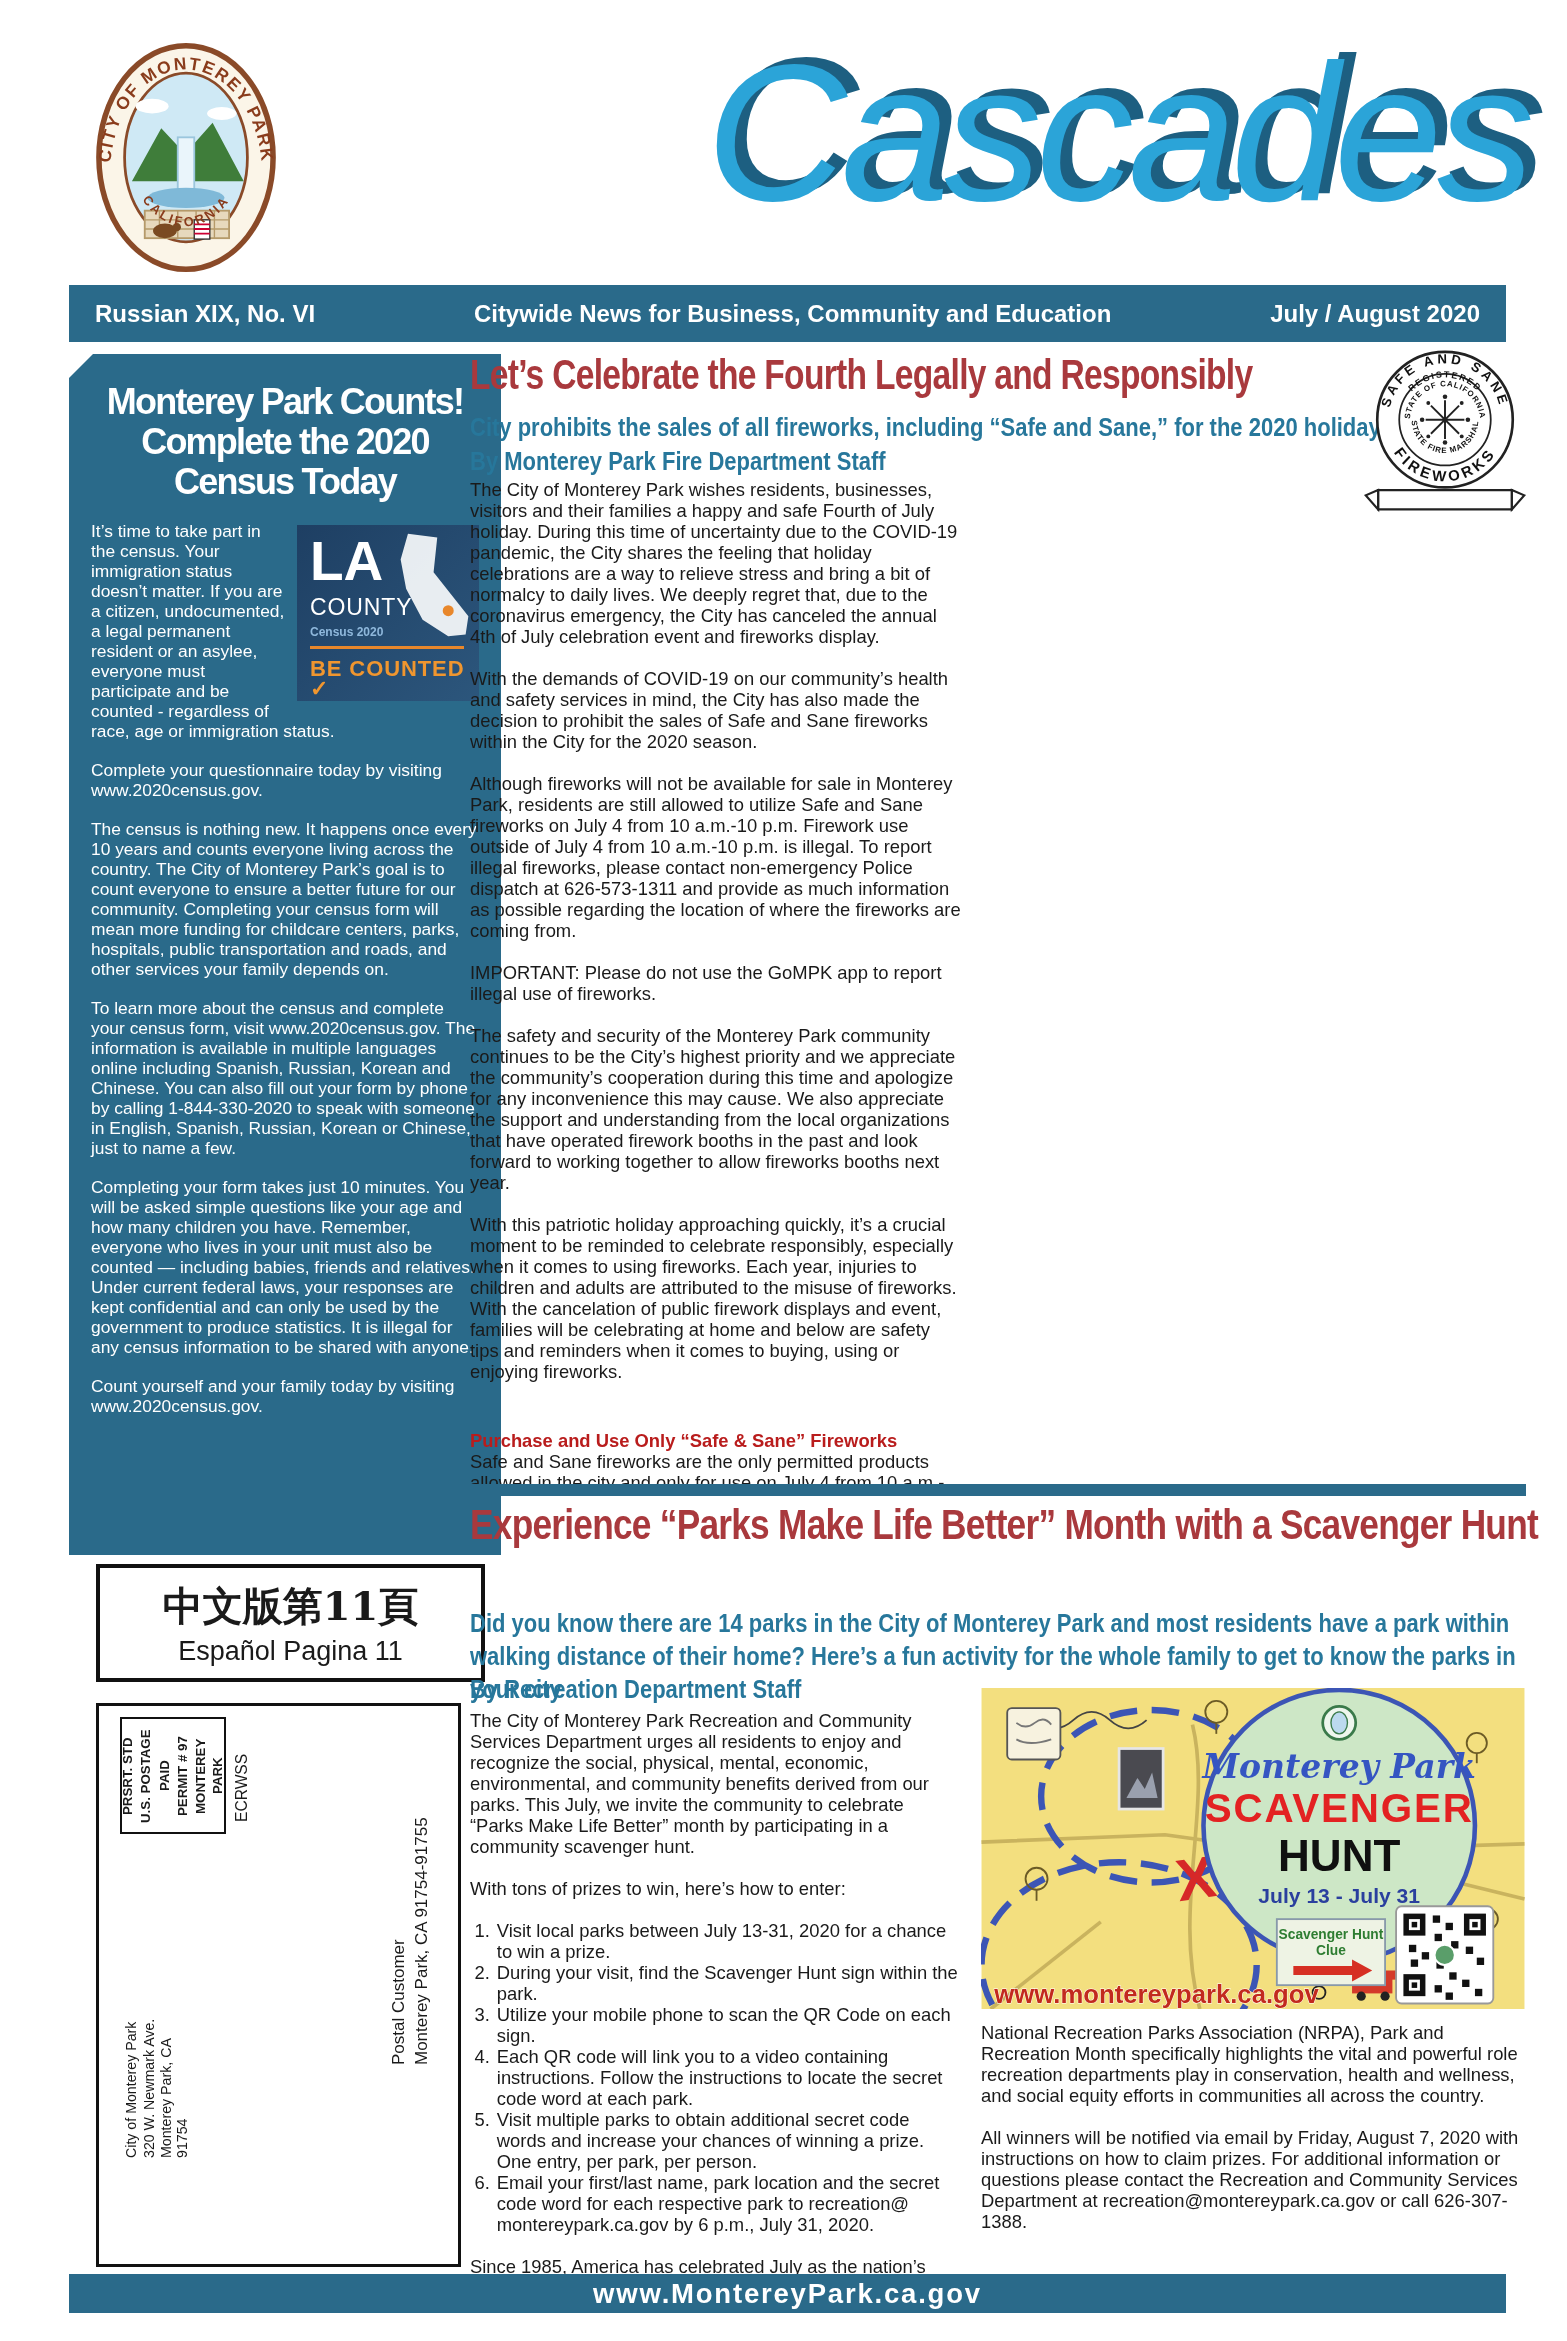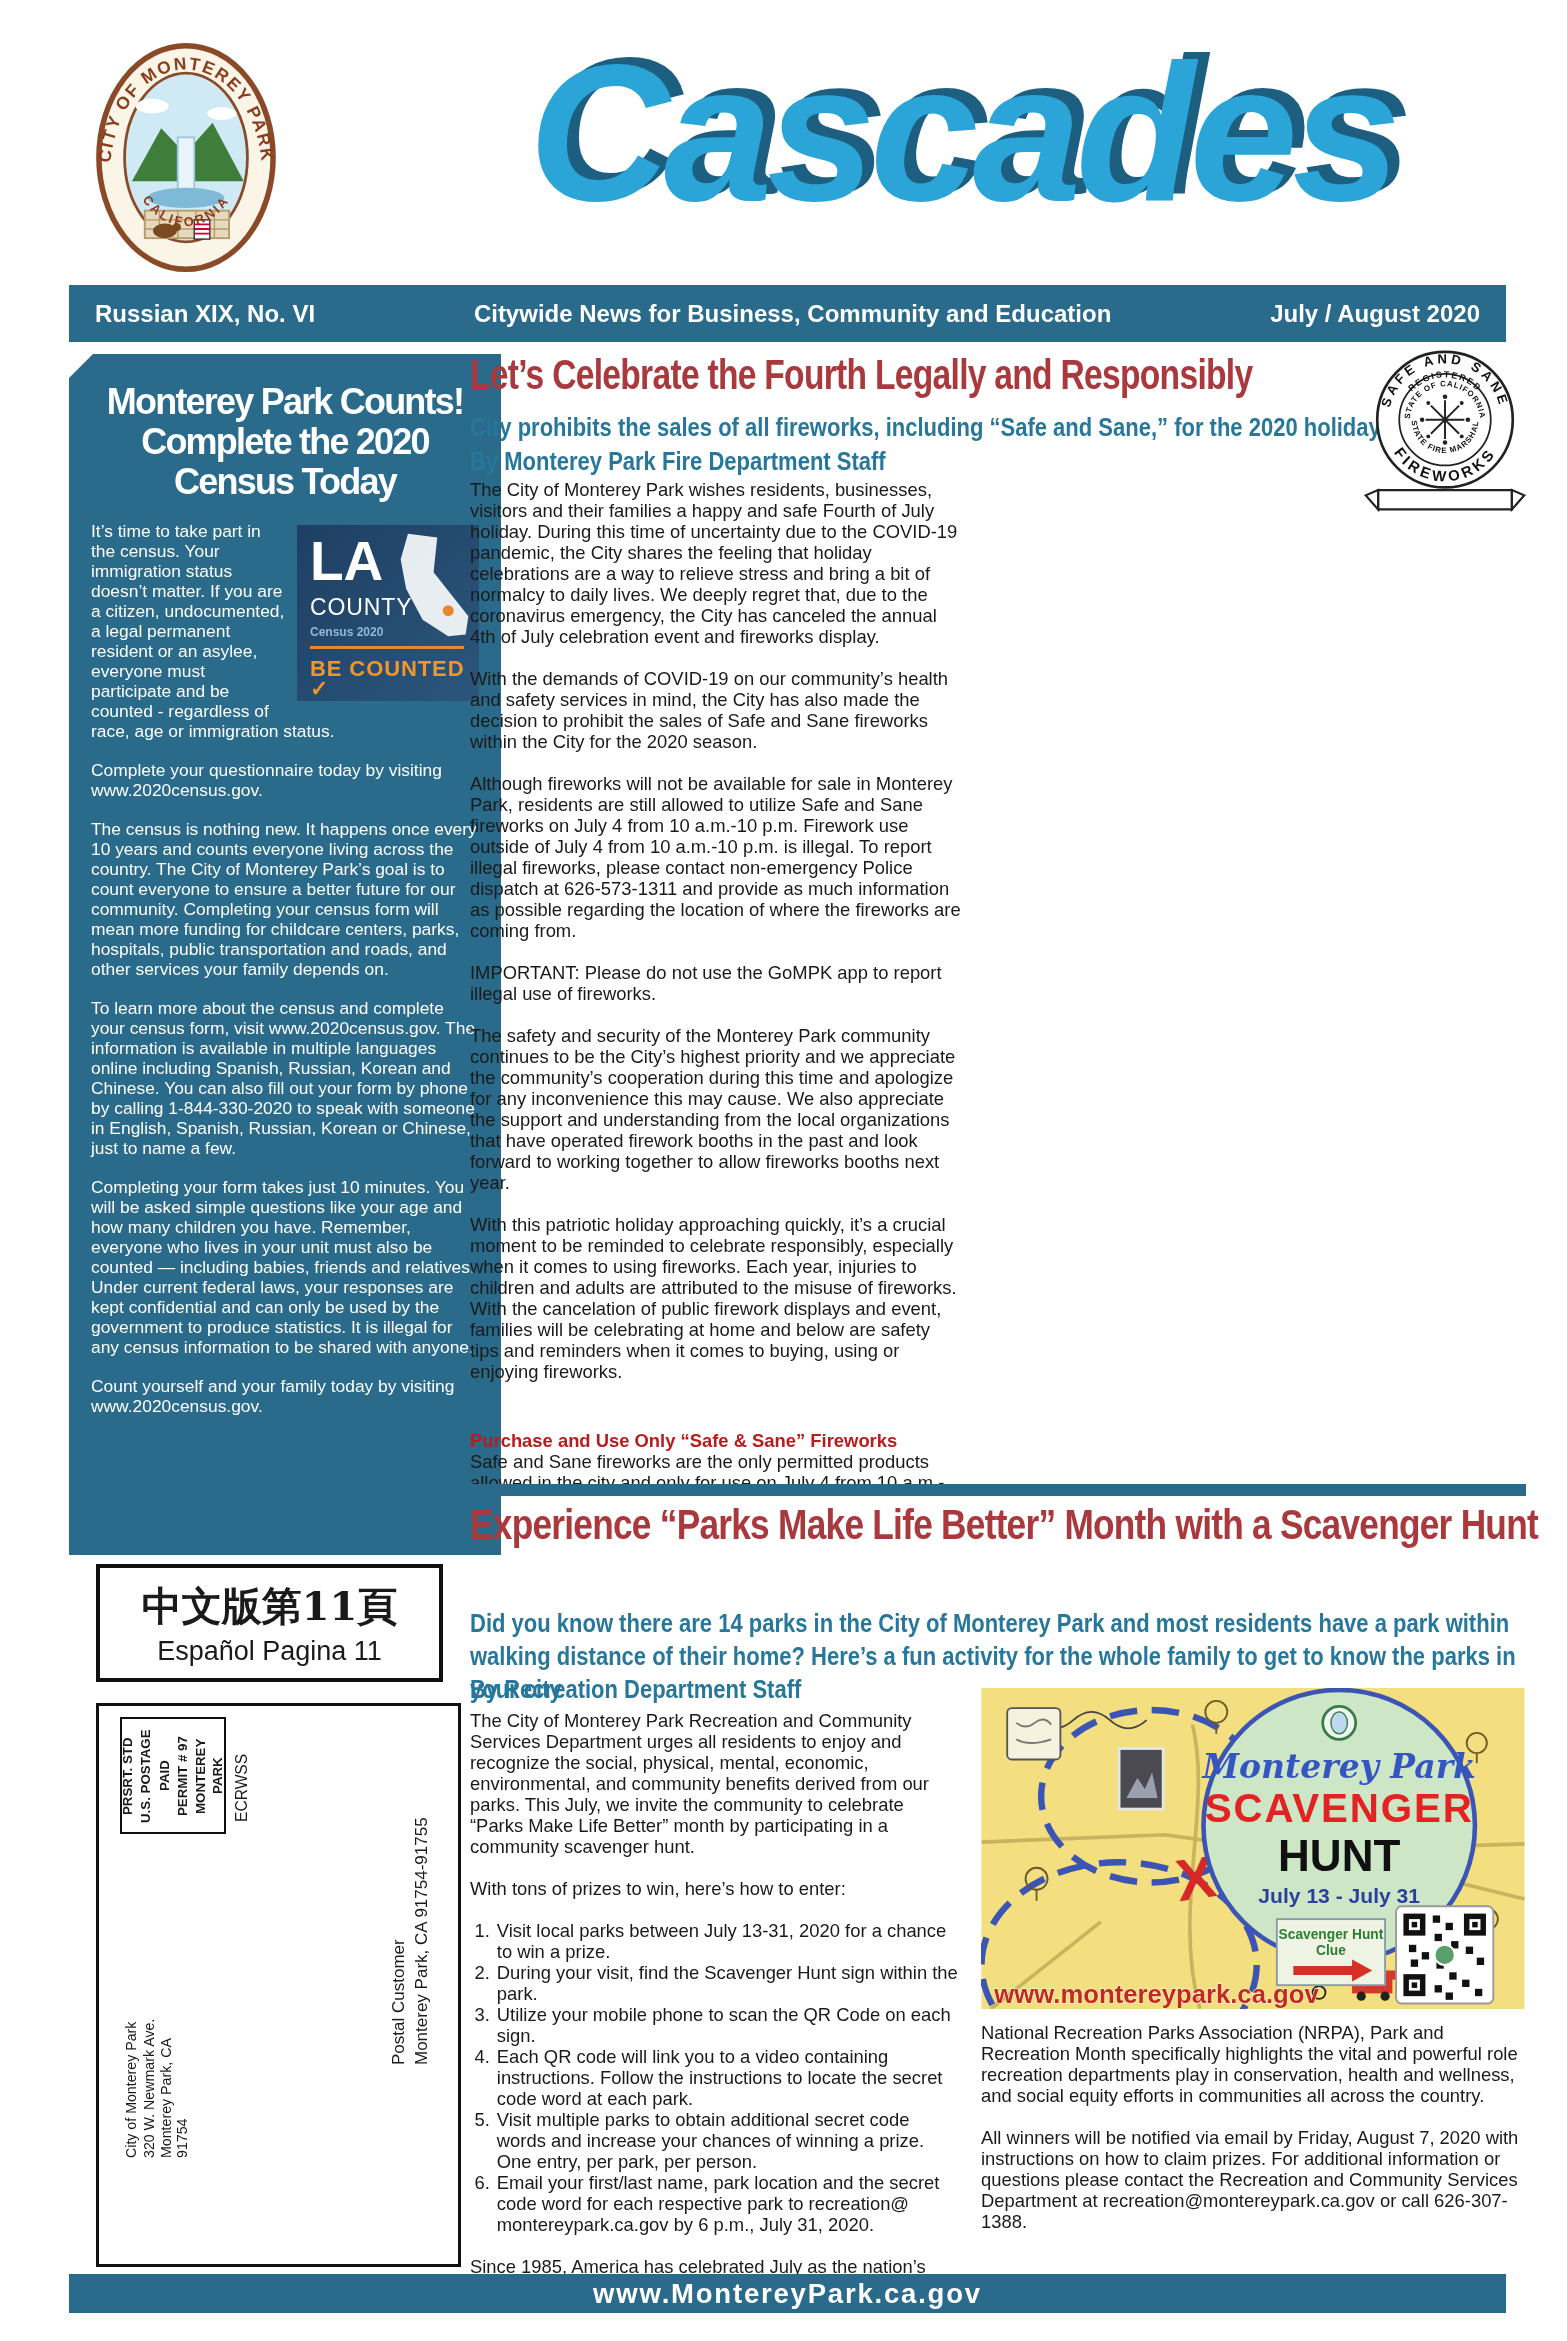--- a/index.html
+++ b/index.html
@@ -1,22 +1,22 @@
 <!DOCTYPE html>
 <html style="font-size:14.7px"><head>
 <meta charset="utf-8">
 <style>
   html,body{margin:0;padding:0;background:#e8e8e8;}
   #page{position:relative;width:1568px;height:2342px;background:#ffffff;
         font-family:"Liberation Sans",sans-serif;color:#1a1a1a;overflow:hidden;}
   .abs{position:absolute;}
 
   
-  #cascades{left:395px;top:35px;width:1134px;text-align:center;
-    font-size:195px;font-weight:bold;font-style:italic;letter-spacing:-5.5px;
+  #cascades{left:395px;top:35px;width:1134px;text-align:right;
+    font-size:195px;font-weight:normal;font-style:italic;letter-spacing:-5.5px;
     color:#2ba4d8;text-shadow:12px -7.3px 0 #1d5f81;line-height:1;white-space:nowrap;}
   #volbar{left:69px;top:285px;width:1437px;height:57px;background:#2a6a8a;
     display:flex;align-items:center;justify-content:space-between;color:#fff;
     font-weight:bold;font-size:24px;padding:0 26px;box-sizing:border-box;}
 
   
   #sidebar{left:69px;top:354px;width:432px;height:1201px;background:#2a6a8a;color:#fff;
     padding:13px 22px;box-sizing:border-box;clip-path:polygon(24px 0,100% 0,100% 100%,0 100%,0 24px);}
   .sb-head{font-size:36px;line-height:1.12;font-weight:bold;text-align:center;
     letter-spacing:-1.8px;margin:14.7px 0 18.4px;}
@@ -25,21 +25,21 @@
   #census-art{float:right;width:182px;height:176px;margin:3.7px 0 7.3px 9.2px;
     background:linear-gradient(135deg,#1e3f63,#2c567c);position:relative;overflow:hidden;}
   .la-big{position:absolute;left:13px;top:9.2px;font-size:55px;font-weight:bold;color:#fff;line-height:1;}
   .la-county{position:absolute;left:13px;top:72px;font-size:23px;font-weight:normal;color:#fff;letter-spacing:0.9px;}
   .la-census{position:absolute;left:13px;top:97px;font-size:12px;font-weight:bold;color:#8fb8dc;}
   .la-rule{position:absolute;left:13px;top:121px;width:154px;height:3.7px;background:#e8872b;}
   .la-counted{position:absolute;left:13px;top:134px;font-size:22px;font-weight:bold;color:#f0962f;letter-spacing:0.9px;}
   #ca-shape{position:absolute;right:5.5px;top:7.3px;}
 
   
-  #langbox{left:96px;top:1564px;width:347px;height:118px;border:4.6px solid #111;
+  #langbox{left:96px;top:1564px;width:389px;height:118px;border:4.6px solid #111;
     box-sizing:border-box;text-align:center;background:#fff;}
   .lang-zh{font-size:40px;font-weight:bold;font-family:"DejaVu Serif","DejaVu Sans",serif;margin-top:11px;}
   .lang-es{font-size:27px;margin-top:1.8px;}
   #mailpanel{left:96px;top:1703px;width:365px;height:564px;border:3.7px solid #111;
     box-sizing:border-box;background:#fff;}
   .vert{writing-mode:vertical-rl;transform:rotate(180deg);}
   .vert .line{margin:0.9px 1.8px;}
   #postagebox{position:absolute;left:21px;top:11px;width:106px;height:117px;border:2.8px solid #111;
     box-sizing:border-box;display:flex;align-items:center;justify-content:center;}
   #postagebox .vert{height:106px;font-size:13.3px;font-weight:bold;text-align:center;line-height:1.25;}

